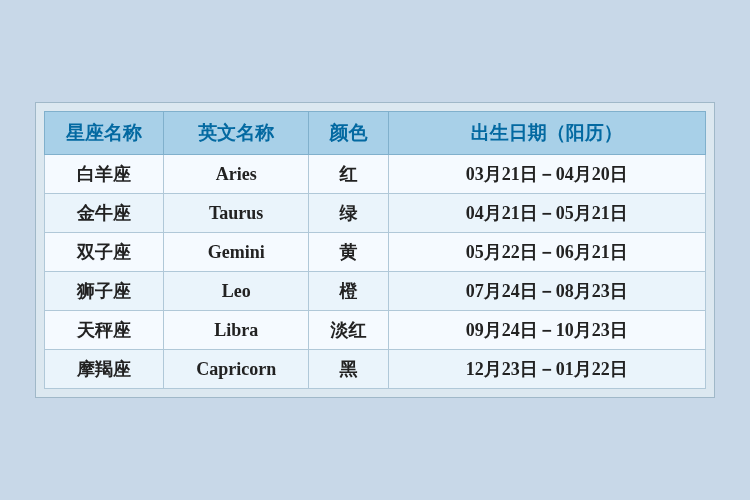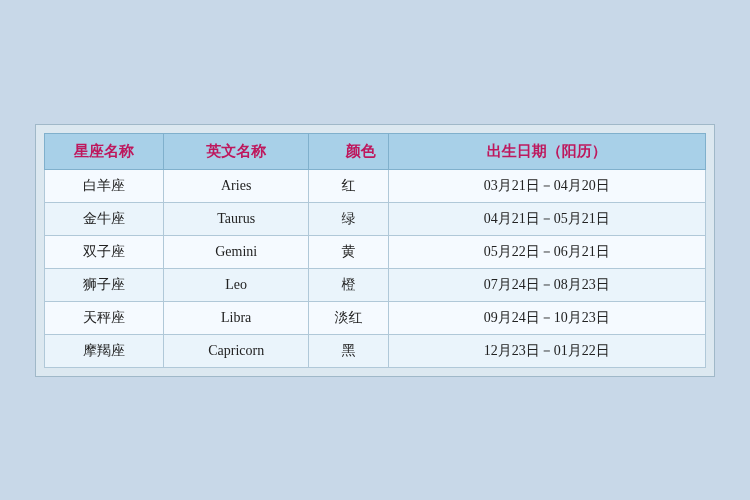--- a/index.html
+++ b/index.html
@@ -29,41 +29,42 @@
       width: 100%;
       border-collapse: collapse;
       background-color: #f0f8ff;
     }
 
     thead tr th {
       background-color: #a8d0e8;
       border: 1px solid #80b0cc;
       padding: 8px 12px;
       text-align: center;
-      font-size: 15px;
+      font-size: 19px;
       font-weight: bold;
-      color: #be185d;
+      color: #0369a1;
     }
 
     tbody tr td {
       border: 1px solid #b0c8d8;
       padding: 7px 12px;
       text-align: center;
-      font-size: 14px;
+      font-size: 18px;
       color: #222;
       background-color: #f5faff;
+      font-weight: bold;
     }
 
     tbody tr:nth-child(even) td {
       background-color: #eaf4fb;
     }
 
     .col-chinese { width: 18%; }
     .col-english { width: 22%; }
-    .col-color   { width: 12%; text-align: right; }
+    .col-color   { width: 12%; }
     .col-date    { width: 48%; }
   </style>
 </head>
 <body>
 
 <div class="table-container">
   <table>
     <thead>
       <tr>
         <th class="col-chinese">星座名称</th>

